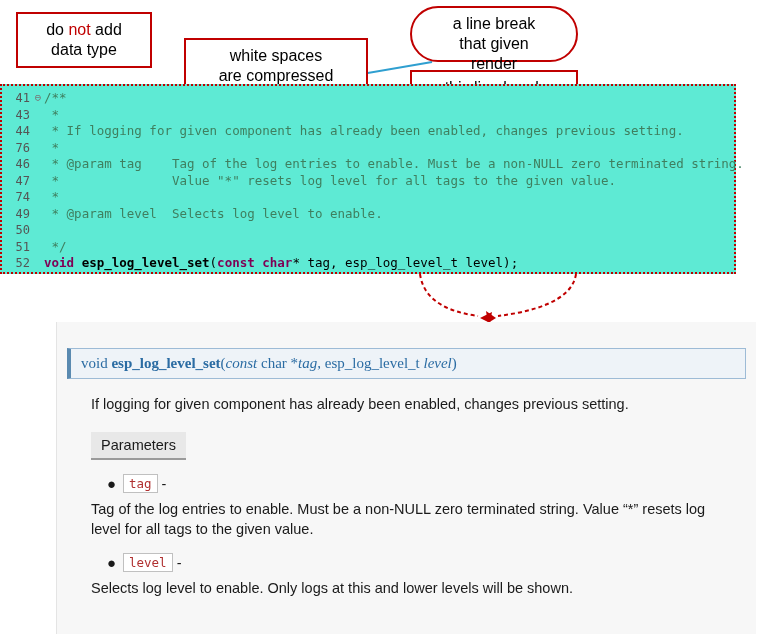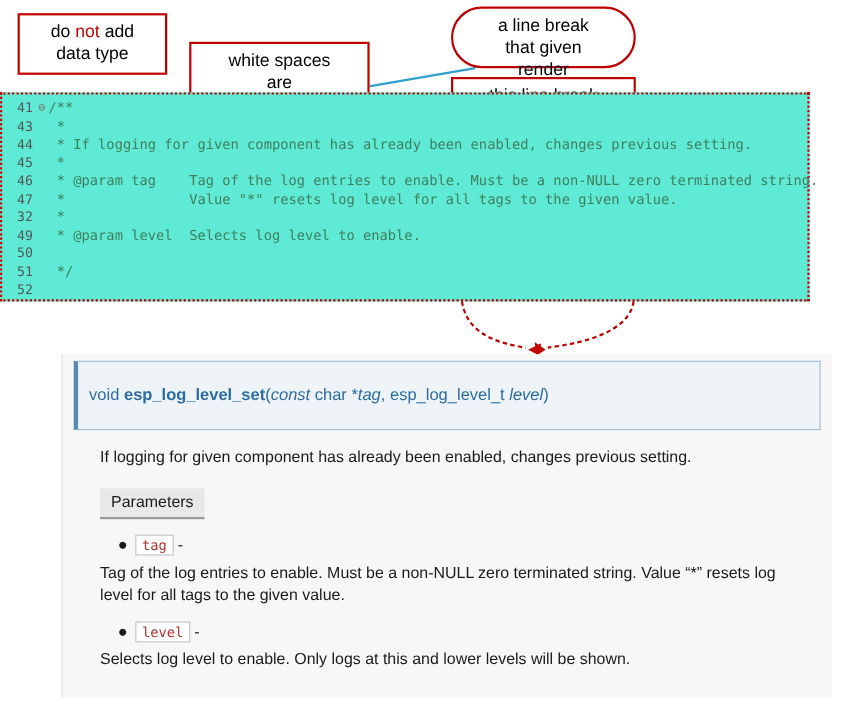--- a/index.html
+++ b/index.html
@@ -24,21 +24,21 @@
     font-size: 16px;
     line-height: 20px;
     text-align: center;
     padding: 6px 24px;
     box-sizing: border-box;
   }
   .callout .hl {
     color: #c00000;
   }
   #callout-datatype { left: 16px;  top: 12px;  width: 136px; height: 56px; }
-  #callout-spaces   { left: 172px; top: 38px;  width: 164px; height: 56px; }
+  #callout-spaces   { left: 184px; top: 38px;  width: 184px; height: 56px; }
   #callout-break-render     { left: 410px; top: 6px;  width: 168px; height: 56px; border-radius: 28px; }
   #callout-break-not-render { left: 410px; top: 70px; width: 168px; height: 56px; }
 
   
   .leader {
     position: absolute;
     pointer-events: none;
   }
 
   
@@ -104,26 +104,26 @@
     position: absolute;
     left: 56px;
     top: 322px;
     width: 700px;
     height: 312px;
     background: #f7f7f7;
     border-left: 1px solid #e4e4e4;
     box-sizing: border-box;
   }
   #doc-signature {
-    margin: 6px 10px 0 10px;
+    margin: 26px 10px 0 10px;
     background: #eef3f8;
     border: 1px solid #9dbbd6;
     border-left: 4px solid #5a8ab0;
-    padding: 22px 10px;
-    font-family: Liberation Sans, sans-serif;
+    padding: 6px 10px;
+    font-family: Liberation Serif, serif;
     font-size: 15px;
     color: #2b6ca3;
     font-weight: bold;
   }
   #doc-signature .plain { font-weight: normal; color: #2b6ca3; }
   #doc-signature .ital { font-style: italic; font-weight: normal; }
   .doc-para {
     margin: 16px 0 0 34px;
     font-size: 14.5px;
     color: #1a1a1a;
@@ -217,56 +217,57 @@
     <span class="ln">43</span>
     <span class="fold"></span>
     <span class="ctext"> *</span>
   </div>
   <div class="code-row">
     <span class="ln">44</span>
     <span class="fold"></span>
     <span class="ctext"> * If logging for given component has already been enabled, changes previous setting.</span>
   </div>
   <div class="code-row">
-    <span class="ln">45</span>
+    <span class="ln">76</span>
     <span class="fold"></span>
     <span class="ctext"> *</span>
   </div>
   <div class="code-row">
     <span class="ln">46</span>
     <span class="fold"></span>
     <span class="ctext"> * @param tag    Tag of the log entries to enable. Must be a non-NULL zero terminated string.</span>
   </div>
   <div class="code-row">
     <span class="ln">47</span>
     <span class="fold"></span>
     <span class="ctext"> *               Value "*" resets log level for all tags to the given value.</span>
   </div>
   <div class="code-row">
-    <span class="ln">32</span>
+    <span class="ln">74</span>
     <span class="fold"></span>
     <span class="ctext"> *</span>
   </div>
   <div class="code-row">
     <span class="ln">49</span>
     <span class="fold"></span>
     <span class="ctext"> * @param level  Selects log level to enable.</span>
   </div>
   <div class="code-row">
     <span class="ln">50</span>
     <span class="fold"></span>
   </div>
   <div class="code-row">
     <span class="ln">51</span>
     <span class="fold"></span>
     <span class="ctext"> */</span>
   </div>
   <div class="code-row">
     <span class="ln">52</span>
     <span class="fold"></span>
+    <span class="ctext code"><span class="kw">void</span><span class="fn"> esp_log_level_set</span><span>(</span><span class="kw">const</span><span class="kw"> char</span><span>* tag, esp_log_level_t level);</span></span>
   </div>
 </div>
 
 <svg id="connectors" viewBox="0 0 240 56">
   <path d="M40 2 C 44 30, 70 40, 98 44" stroke="#c00000" stroke-width="2" fill="none" stroke-dasharray="4,3"></path>
   <path d="M196 2 C 192 30, 150 40, 118 44" stroke="#c00000" stroke-width="2" fill="none" stroke-dasharray="4,3"></path>
   <polygon points="100,46 112,40 110,51" fill="#c00000"></polygon>
   <polygon points="116,46 106,39 108,51" fill="#c00000"></polygon>
 </svg>
 

